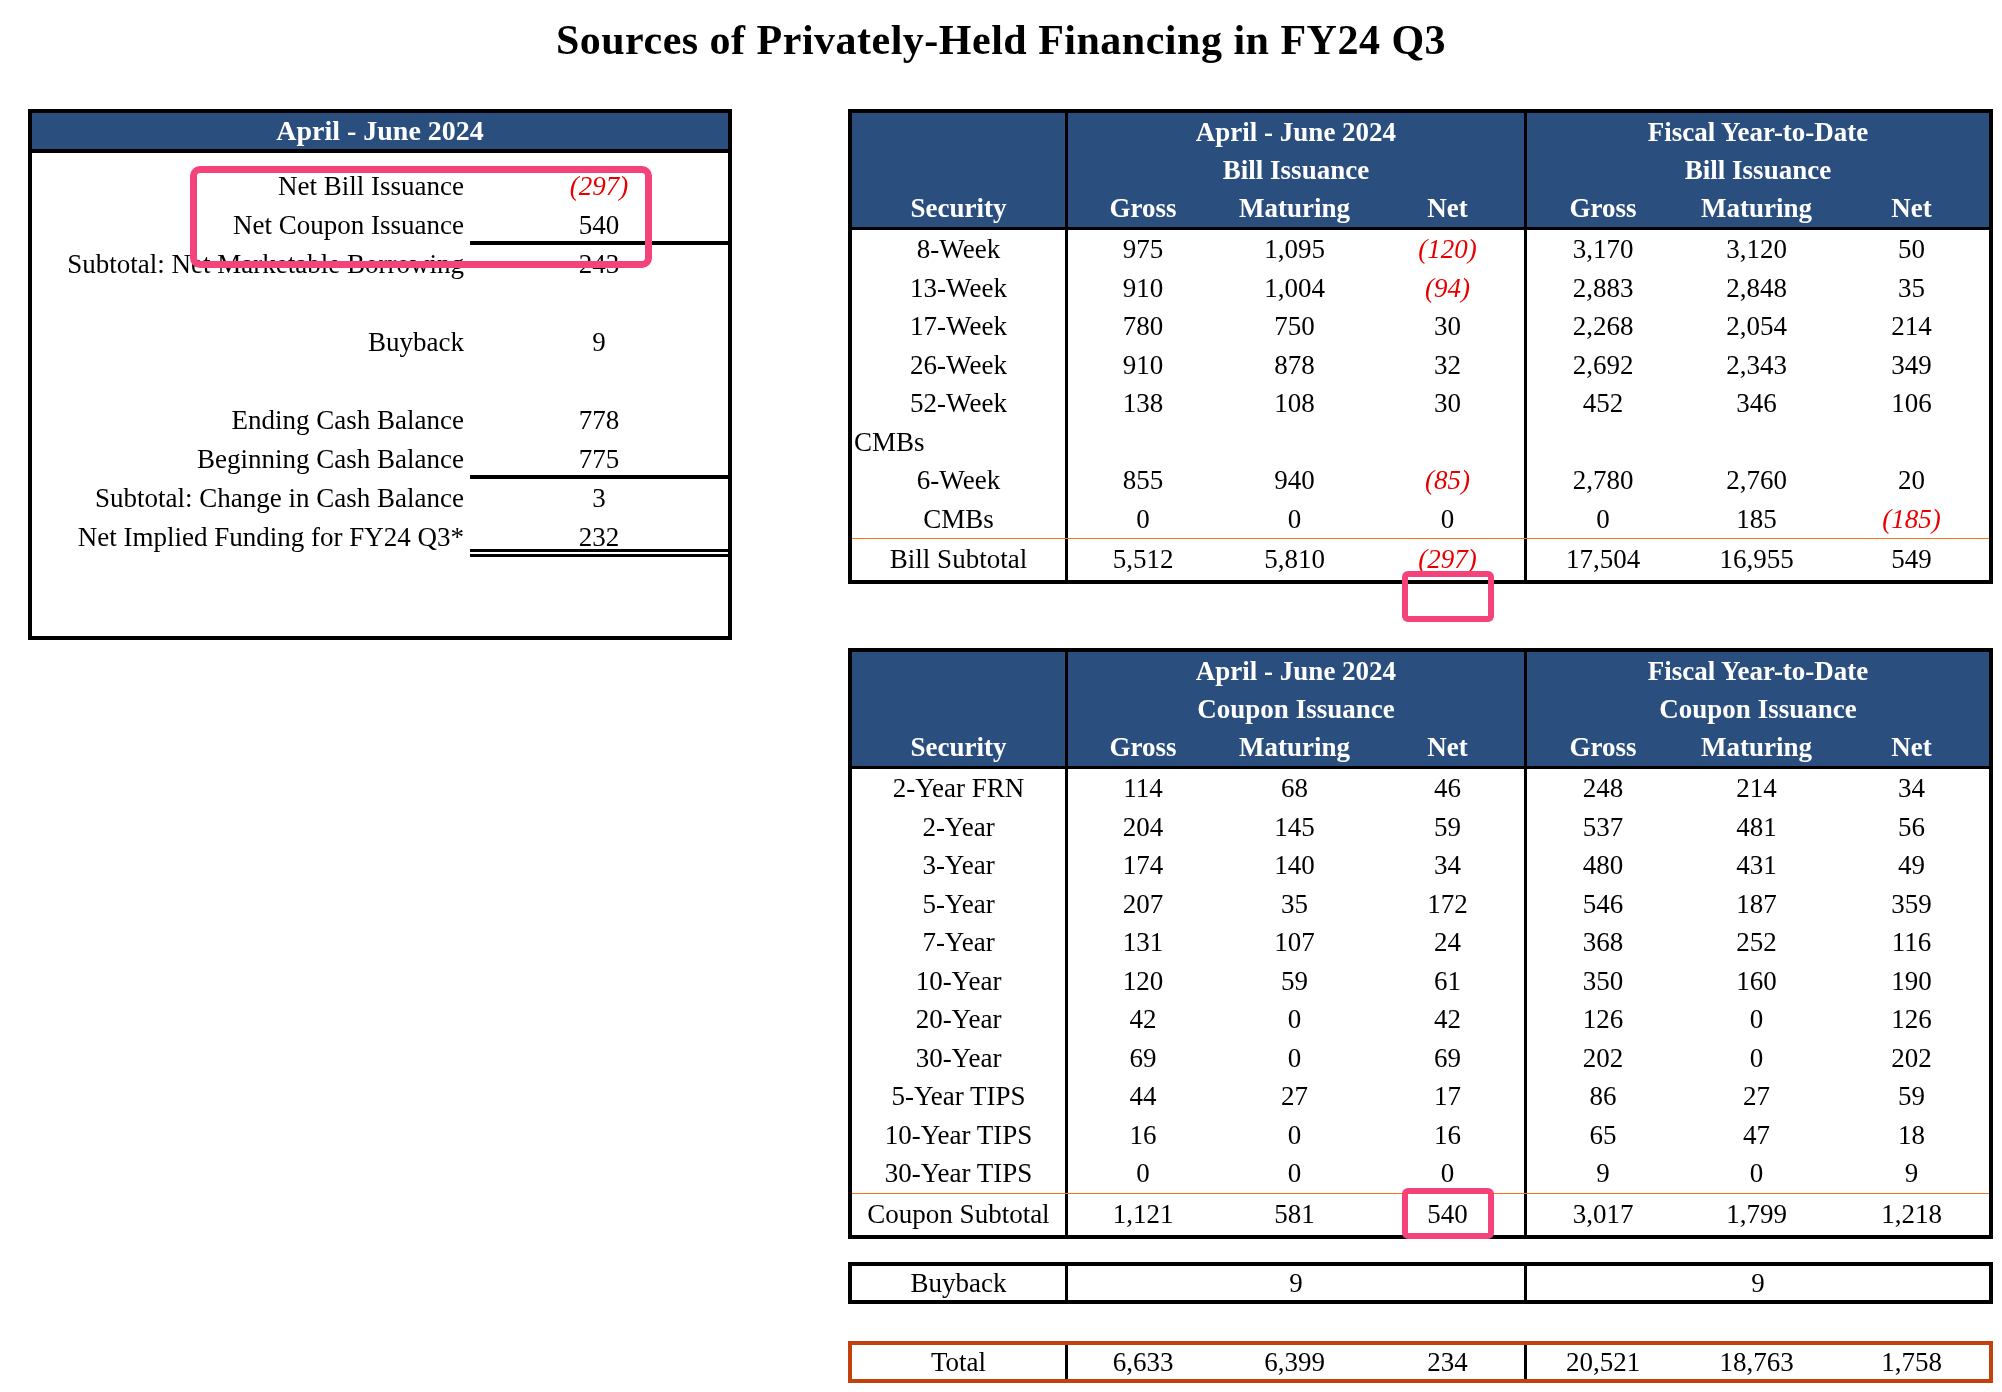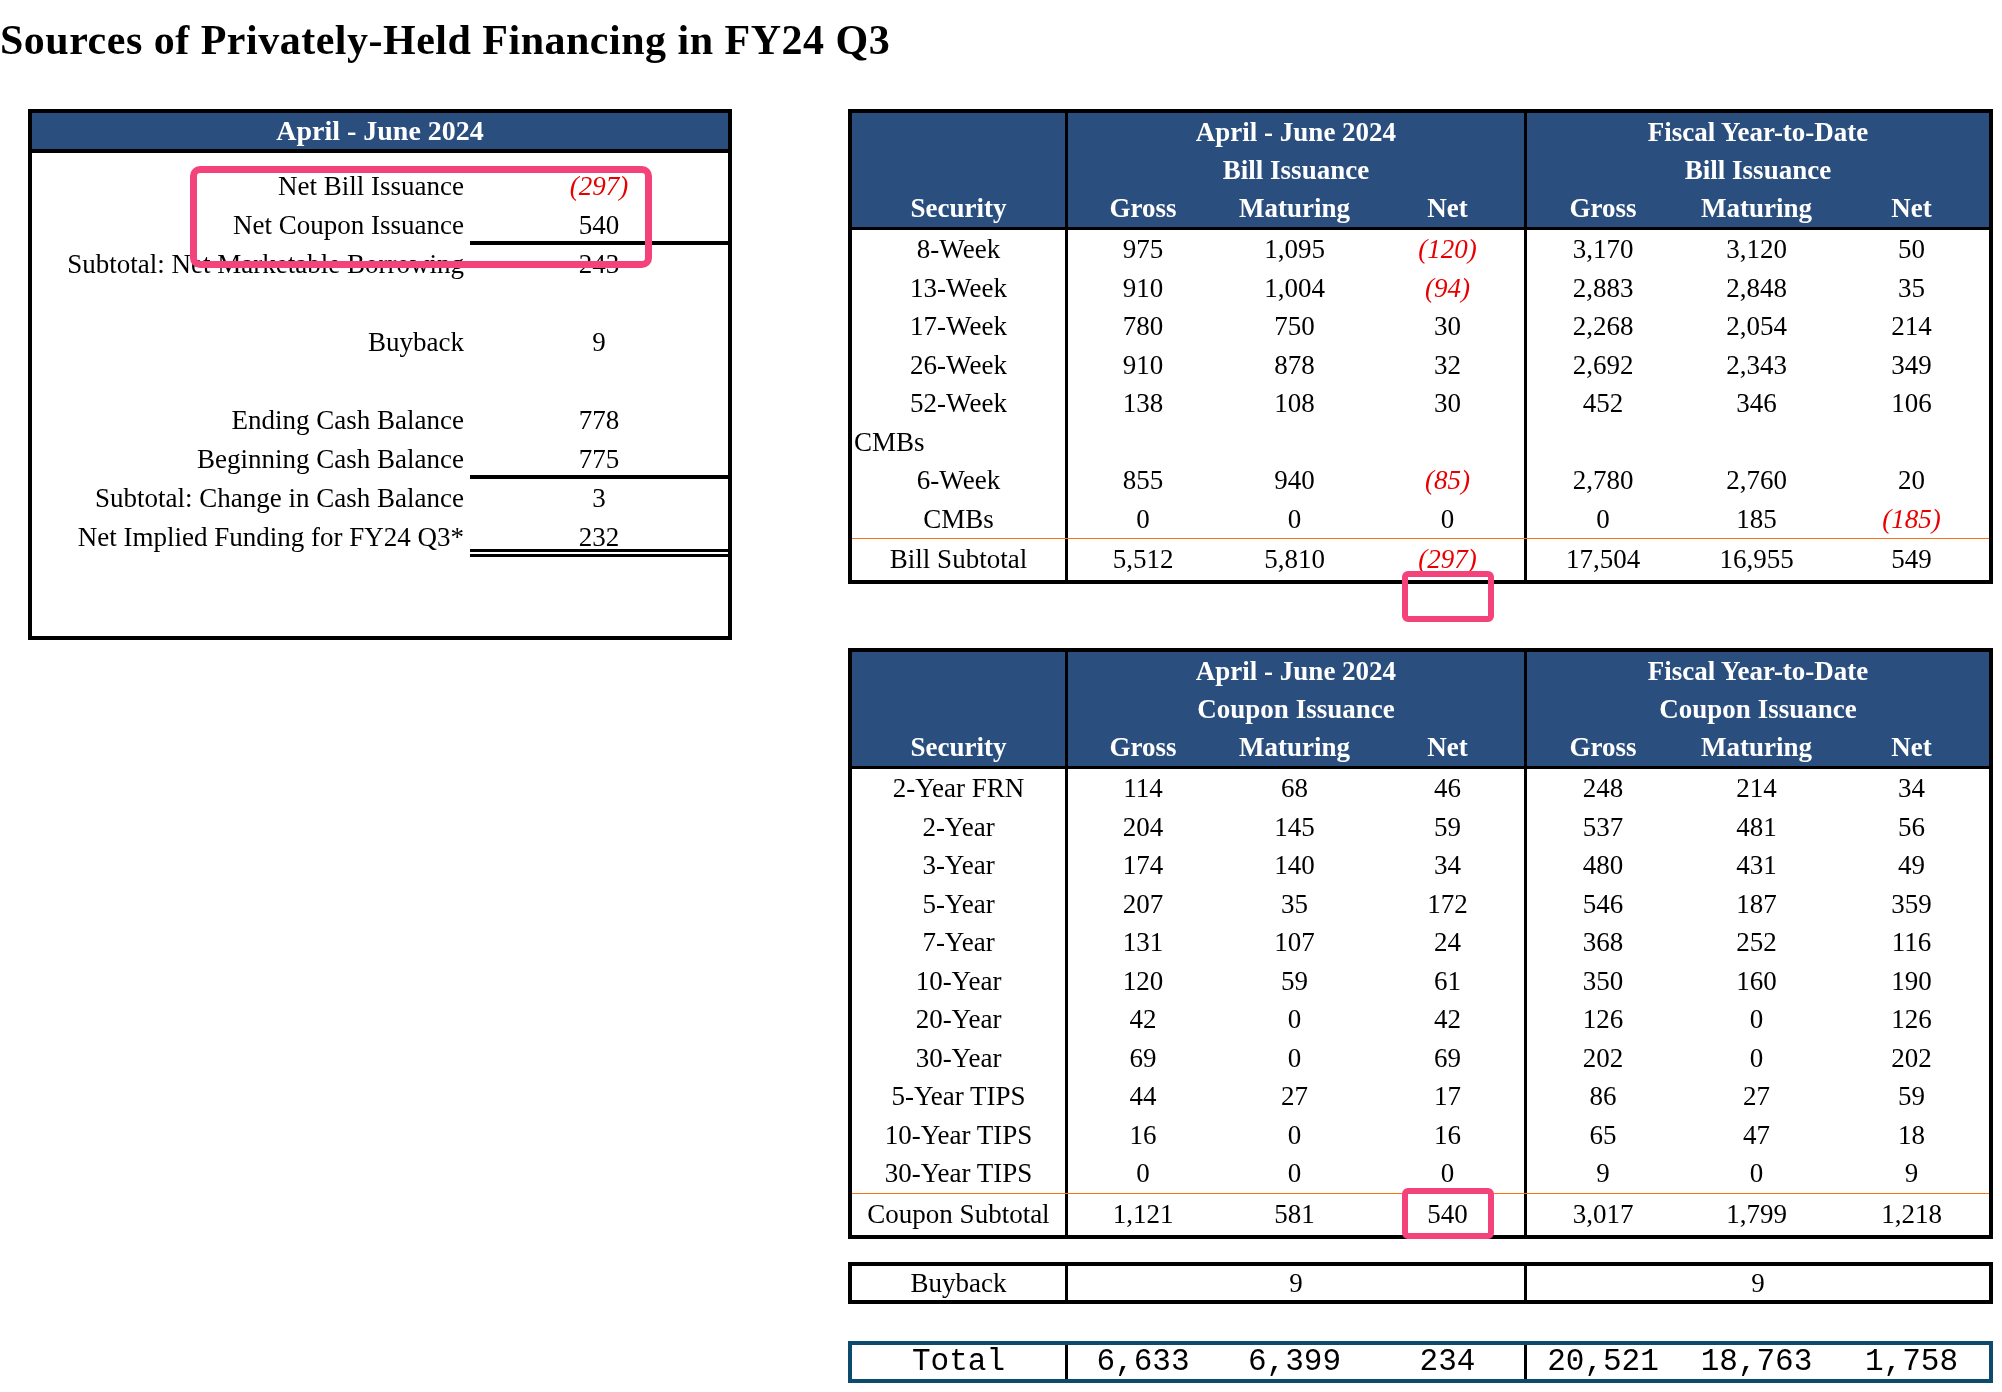--- a/index.html
+++ b/index.html
@@ -4,21 +4,21 @@
 <style>
   * { margin:0; padding:0; box-sizing:border-box; }
   html,body { background:#fff; }
   body {
     width:2002px; height:1392px; position:relative;
     font-family:"Liberation Serif","DejaVu Serif",serif;
     color:#000;
   }
   .page-title {
     position:absolute; top:16px; left:0; width:2002px;
-    font-size:42px; font-weight:bold;
+    text-align:center; font-size:42px; font-weight:bold;
     letter-spacing:0.5px;
   }
 
   
   .summary-panel {
     position:absolute; left:28px; top:109px; width:704px; height:531px;
     border:4px solid #000; background:#fff;
   }
   .summary-header {
     height:40px; line-height:36px; background:var(--header-bg);
@@ -57,23 +57,23 @@
   .frow.subtotal { border-top:1px solid #f97316; height:42px; line-height:40px; }
 
   
   .buyback-bar {
     position:absolute; left:848px; top:1262px; width:1145px; height:42px;
     border:4px solid #000; display:grid; grid-template-columns:213px 459px 465px;
     font-size:27px; line-height:34px; text-align:center;
   }
   .total-bar {
     position:absolute; left:848px; top:1341px; width:1145px; height:42px;
-    border:4px solid #0c4a6e; display:grid;
+    border:4px solid #c2410c; display:grid;
     grid-template-columns:213px 153px 153px 153px 155px 155px 155px;
-    font-size:31px; line-height:34px; text-align:center;font-family:Liberation Mono, monospace;
+    font-size:27px; line-height:34px; text-align:center;
   }
 
   .neg { color:var(--negative-color);font-style:italic; }
 
   
   .pink-box {
     position:absolute; border:7px solid var(--highlight-color);
     border-radius:10px; background:transparent; pointer-events:none;
   }
   .pink-box.summary-hl { left:190px; top:166px; width:462px; height:102px; }

